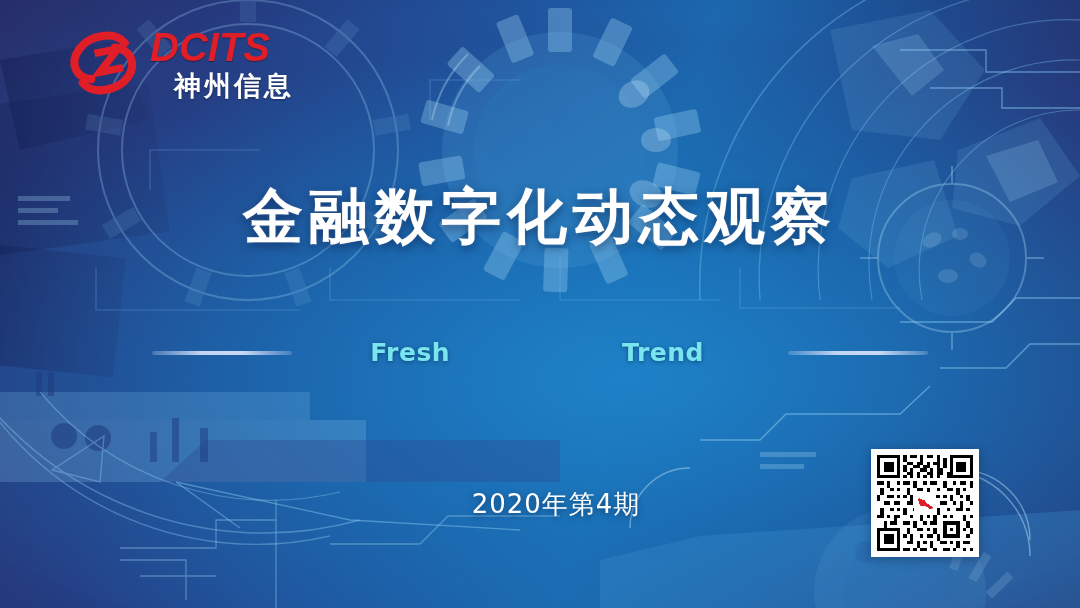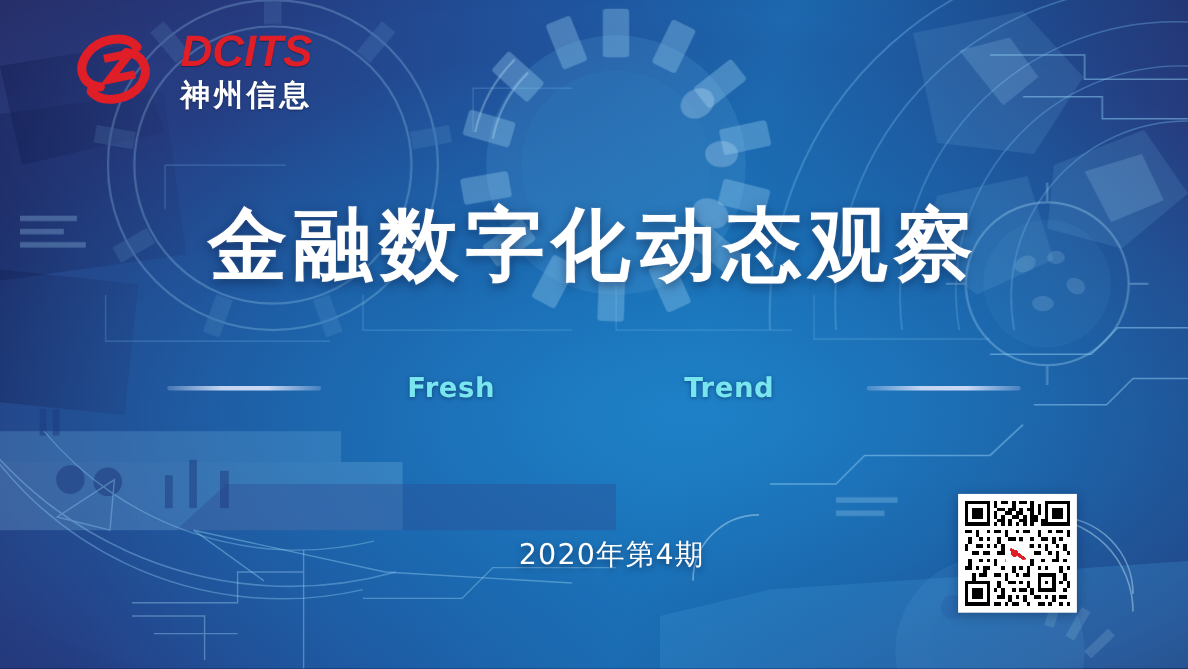--- a/index.html
+++ b/index.html
@@ -21,21 +21,21 @@
 
   .vig{
     position:absolute; inset:0; pointer-events:none;
     background:
       radial-gradient(150% 120% at 50% 55%, rgba(0,0,0,0) 45%, rgba(12,20,58,0.55) 100%);
   }
 
   
   .logo{
     position:absolute; left:66px; top:26px;
-    display:flex; align-items:center; text-align:right;
+    display:flex; align-items:center; gap:10px;
   }
   .logo-mark{ width:74px; height:74px; flex:none; }
   .logo-text{ display:flex; flex-direction:column; justify-content:center; line-height:1; }
   .logo-en{
     font-size:40px; font-weight:bold; font-style:italic;
     color:#e01e27; letter-spacing:0px;
     font-family:"Liberation Sans","DejaVu Sans",sans-serif;
     text-shadow:0 1px 1px rgba(0,0,0,0.35);
   }
   .logo-cn{
@@ -45,21 +45,21 @@
     font-family:"Liberation Sans","DejaVu Sans",sans-serif;
     text-shadow:0 1px 2px rgba(0,0,0,0.35);
     margin-left:24px;
   }
 
   
   .title{
     position:absolute; left:0; right:0; top:186px;
     text-align:center;
     color:#ffffff;
-    font-size:72px;
+    font-size:60px;
     font-weight:bold;
     letter-spacing:6px;
     line-height:1;
     font-family:"DejaVu Sans","Liberation Sans",sans-serif;
     text-shadow:0 3px 10px rgba(8,26,64,0.55), 0 0 2px rgba(255,255,255,0.25);
     white-space:nowrap;
   }
 
   
   .tagline{

